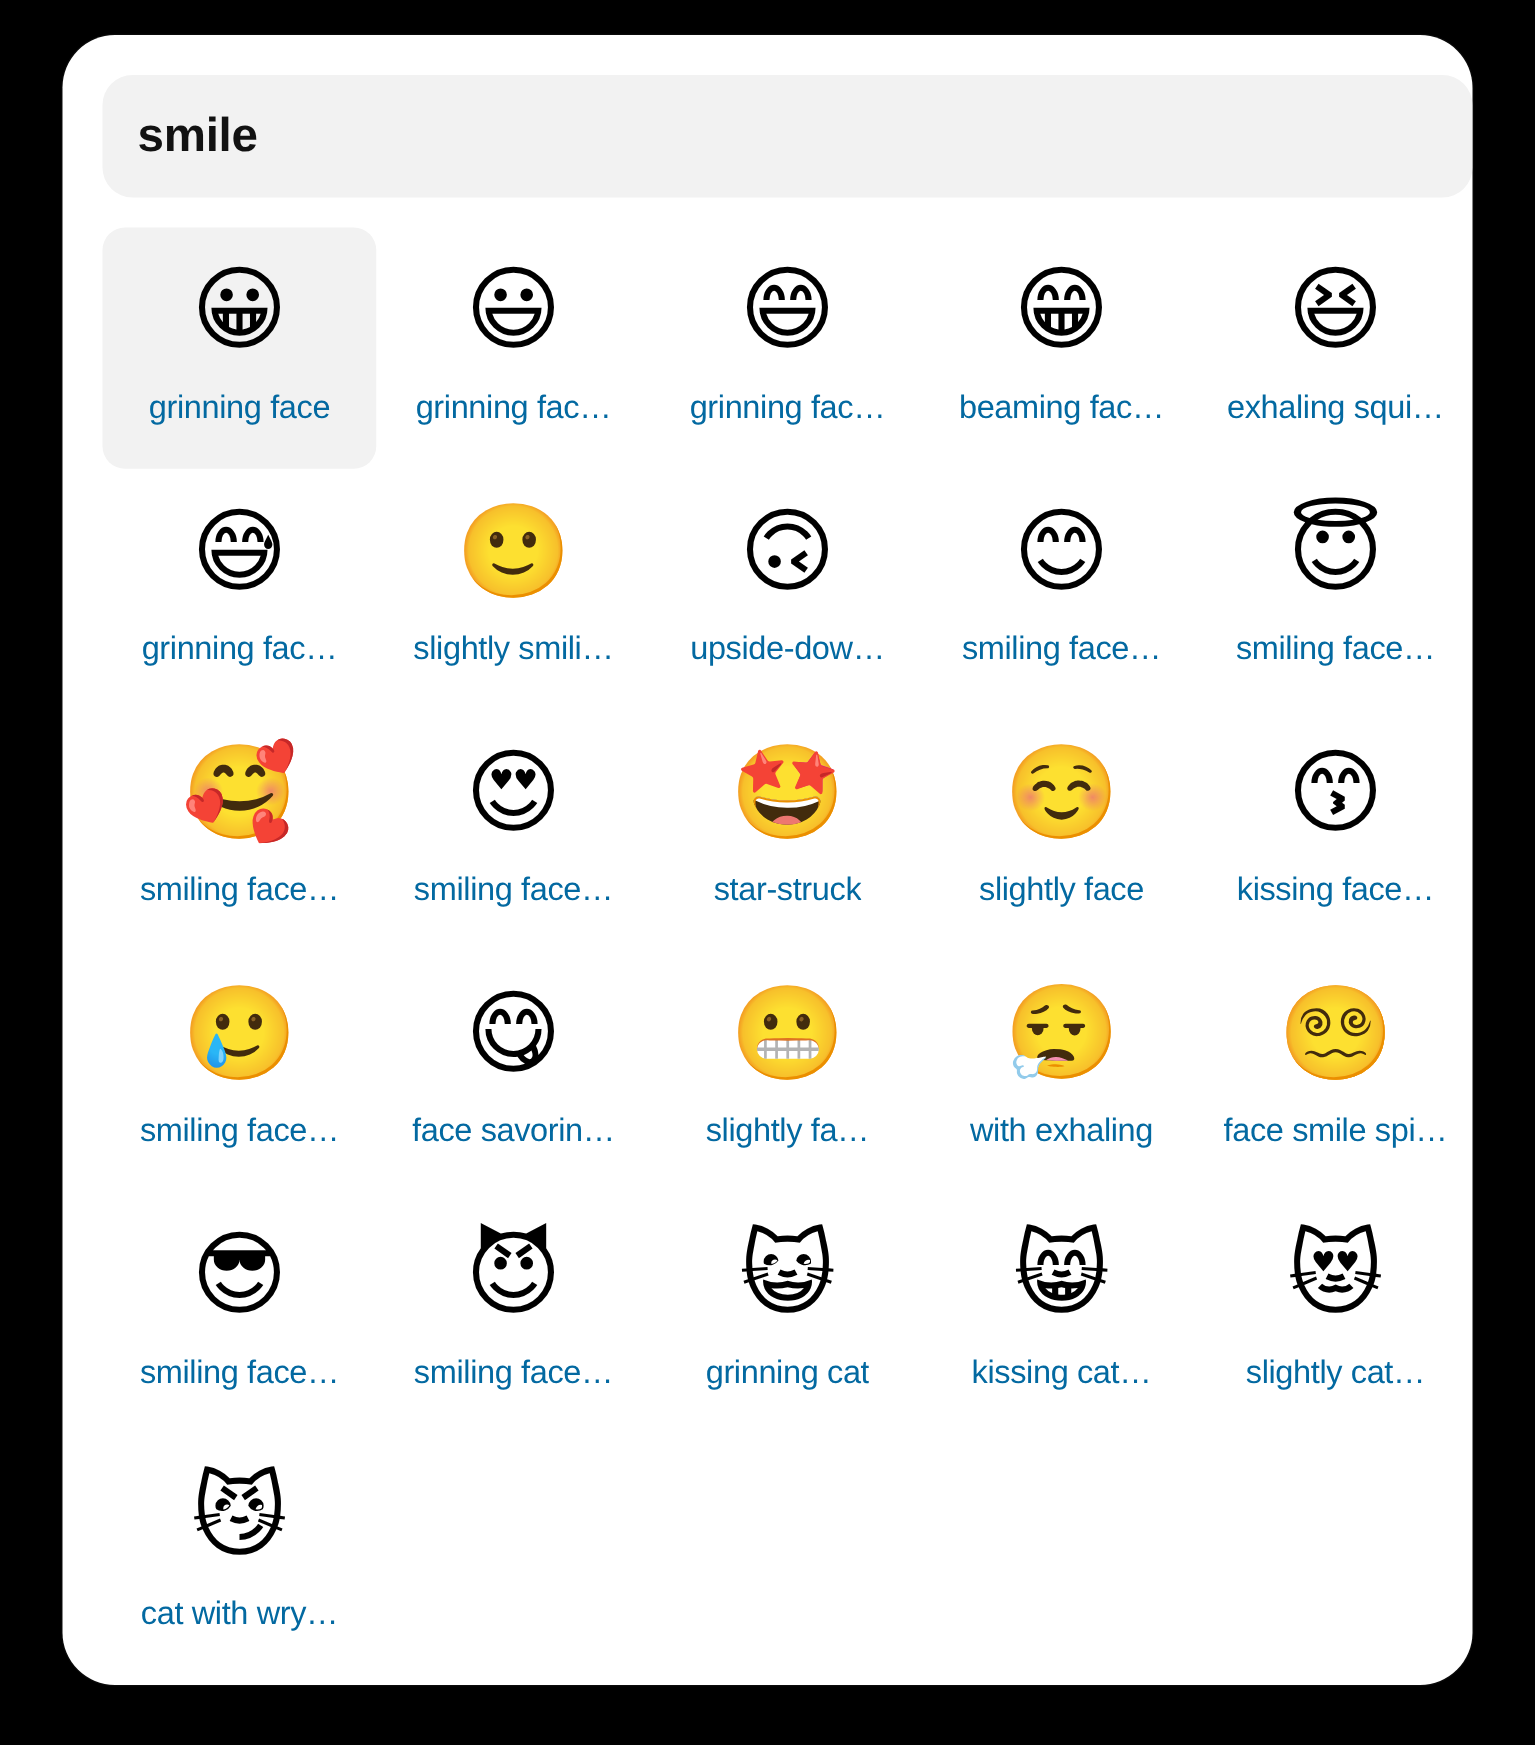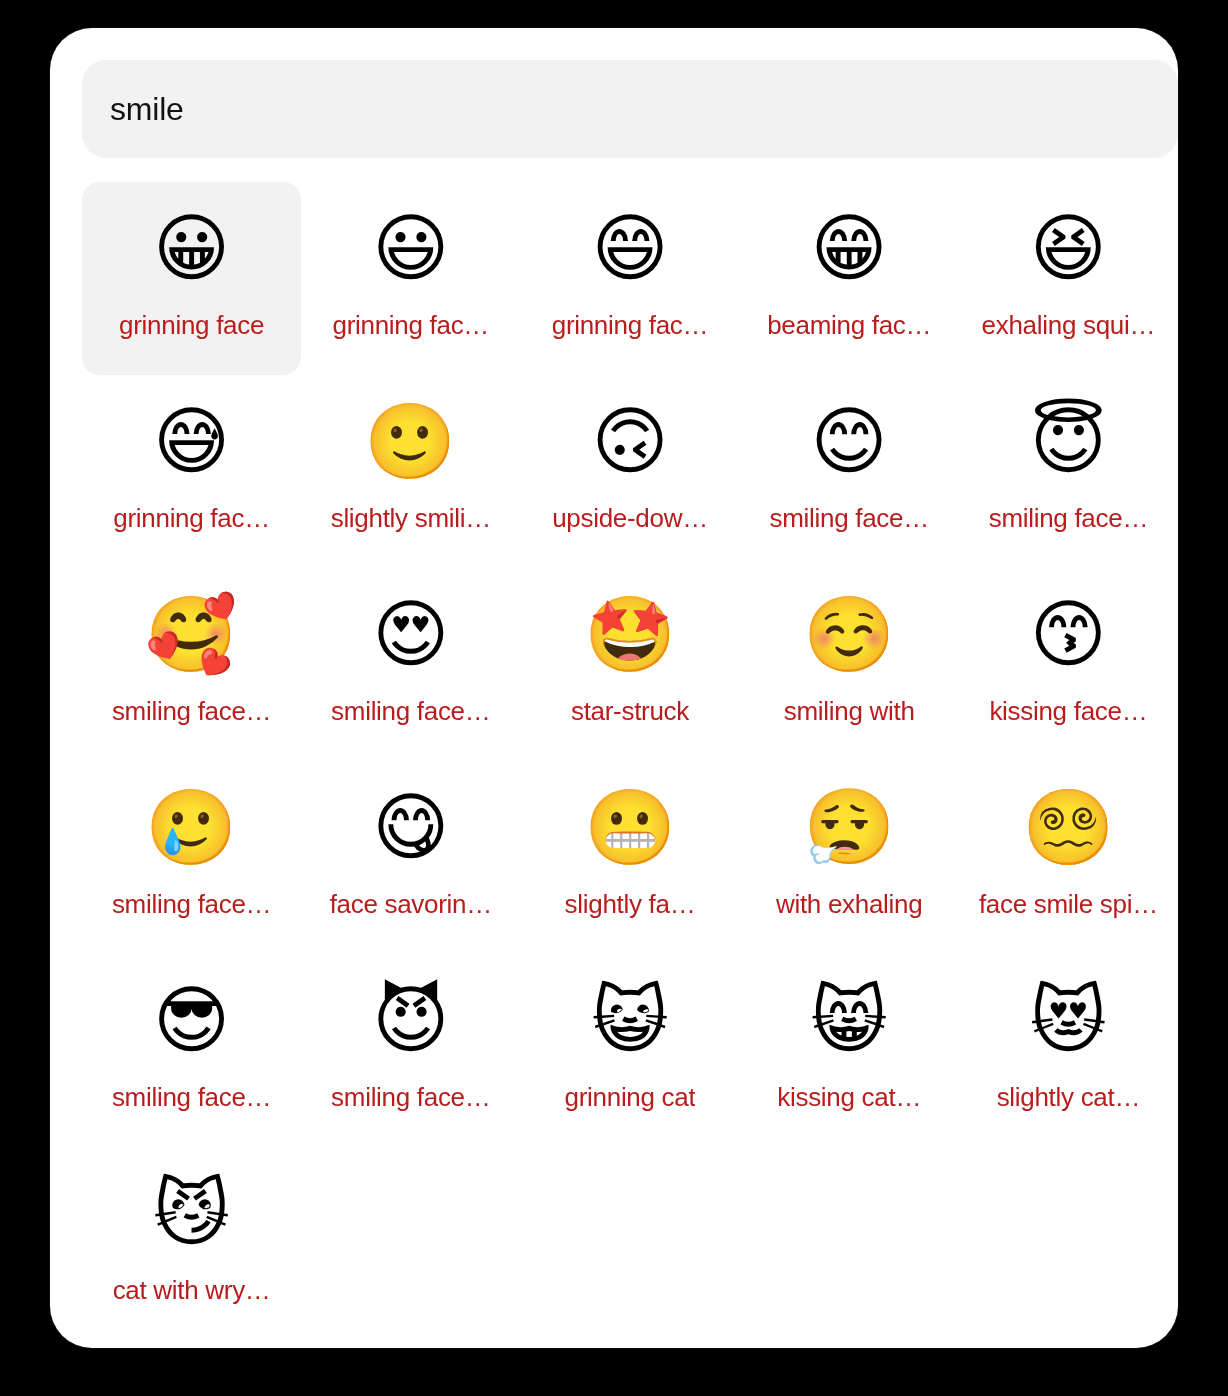--- a/index.html
+++ b/index.html
@@ -52,22 +52,22 @@
   #search-input {
     display: block;
     width: 1096px;
     height: 98px;
     background: #f2f2f2;
     border: none;
     outline: none;
     border-radius: 24px;
     padding: 0 28px;
     font-family: "Liberation Sans", "DejaVu Sans", sans-serif;
-    font-size: 32px;
-    font-weight: 400;
+    font-size: 38px;
+    font-weight: 700;
     color: #121212;
     letter-spacing: -0.2px;
   }
   #search-input::placeholder { color: #9b9b9b; }
 
   
   #emoji-grid {
     margin-top: 24px;
     width: 1096px;
     display: grid;
@@ -103,21 +103,21 @@
     align-items: center;
     justify-content: center;
     pointer-events: none;
   }
 
   .emoji-label {
     margin-top: 16px;
     max-width: 200px;
     font-size: 26px;
     line-height: 32px;
-    color: #b91c1c;
+    color: #0369a1;
     text-align: center;
     white-space: nowrap;
     overflow: hidden;
     letter-spacing: -0.3px;
     pointer-events: none;
   }
 </style>
 </head>
 <body>
 
@@ -177,21 +177,21 @@
         <div class="emoji-cell">
           <div class="emoji-glyph">😍</div>
           <div class="emoji-label" title="smiling face with heart-eyes">smiling face…</div>
         </div>
         <div class="emoji-cell">
           <div class="emoji-glyph">🤩</div>
           <div class="emoji-label" title="star-struck">star-struck</div>
         </div>
         <div class="emoji-cell">
           <div class="emoji-glyph">☺️</div>
-          <div class="emoji-label" title="smiling face">smiling with</div>
+          <div class="emoji-label" title="smiling face">slightly face</div>
         </div>
         <div class="emoji-cell">
           <div class="emoji-glyph">😙</div>
           <div class="emoji-label" title="kissing face with smiling eyes">kissing face…</div>
         </div>
         <div class="emoji-cell">
           <div class="emoji-glyph">🥲</div>
           <div class="emoji-label" title="smiling face with tear">smiling face…</div>
         </div>
         <div class="emoji-cell">

